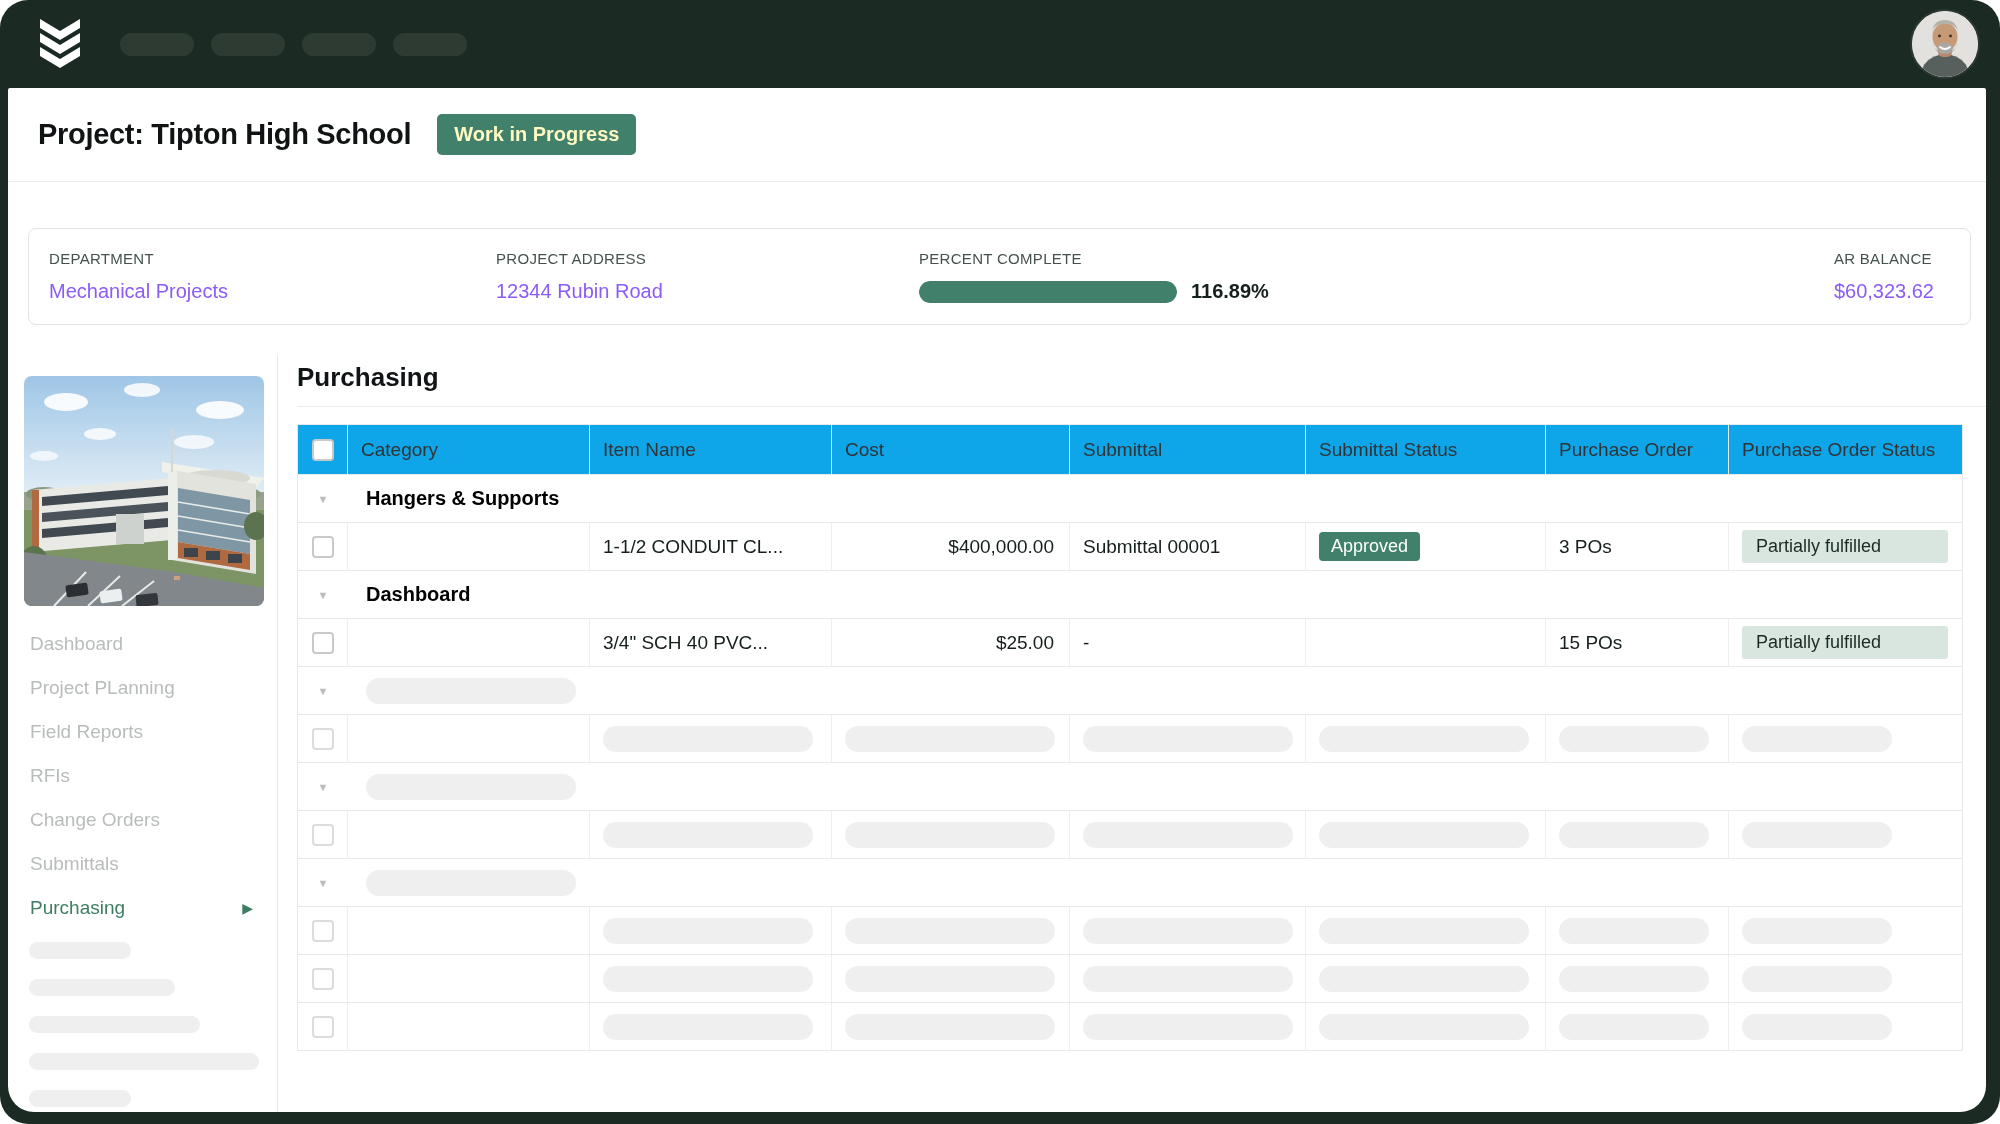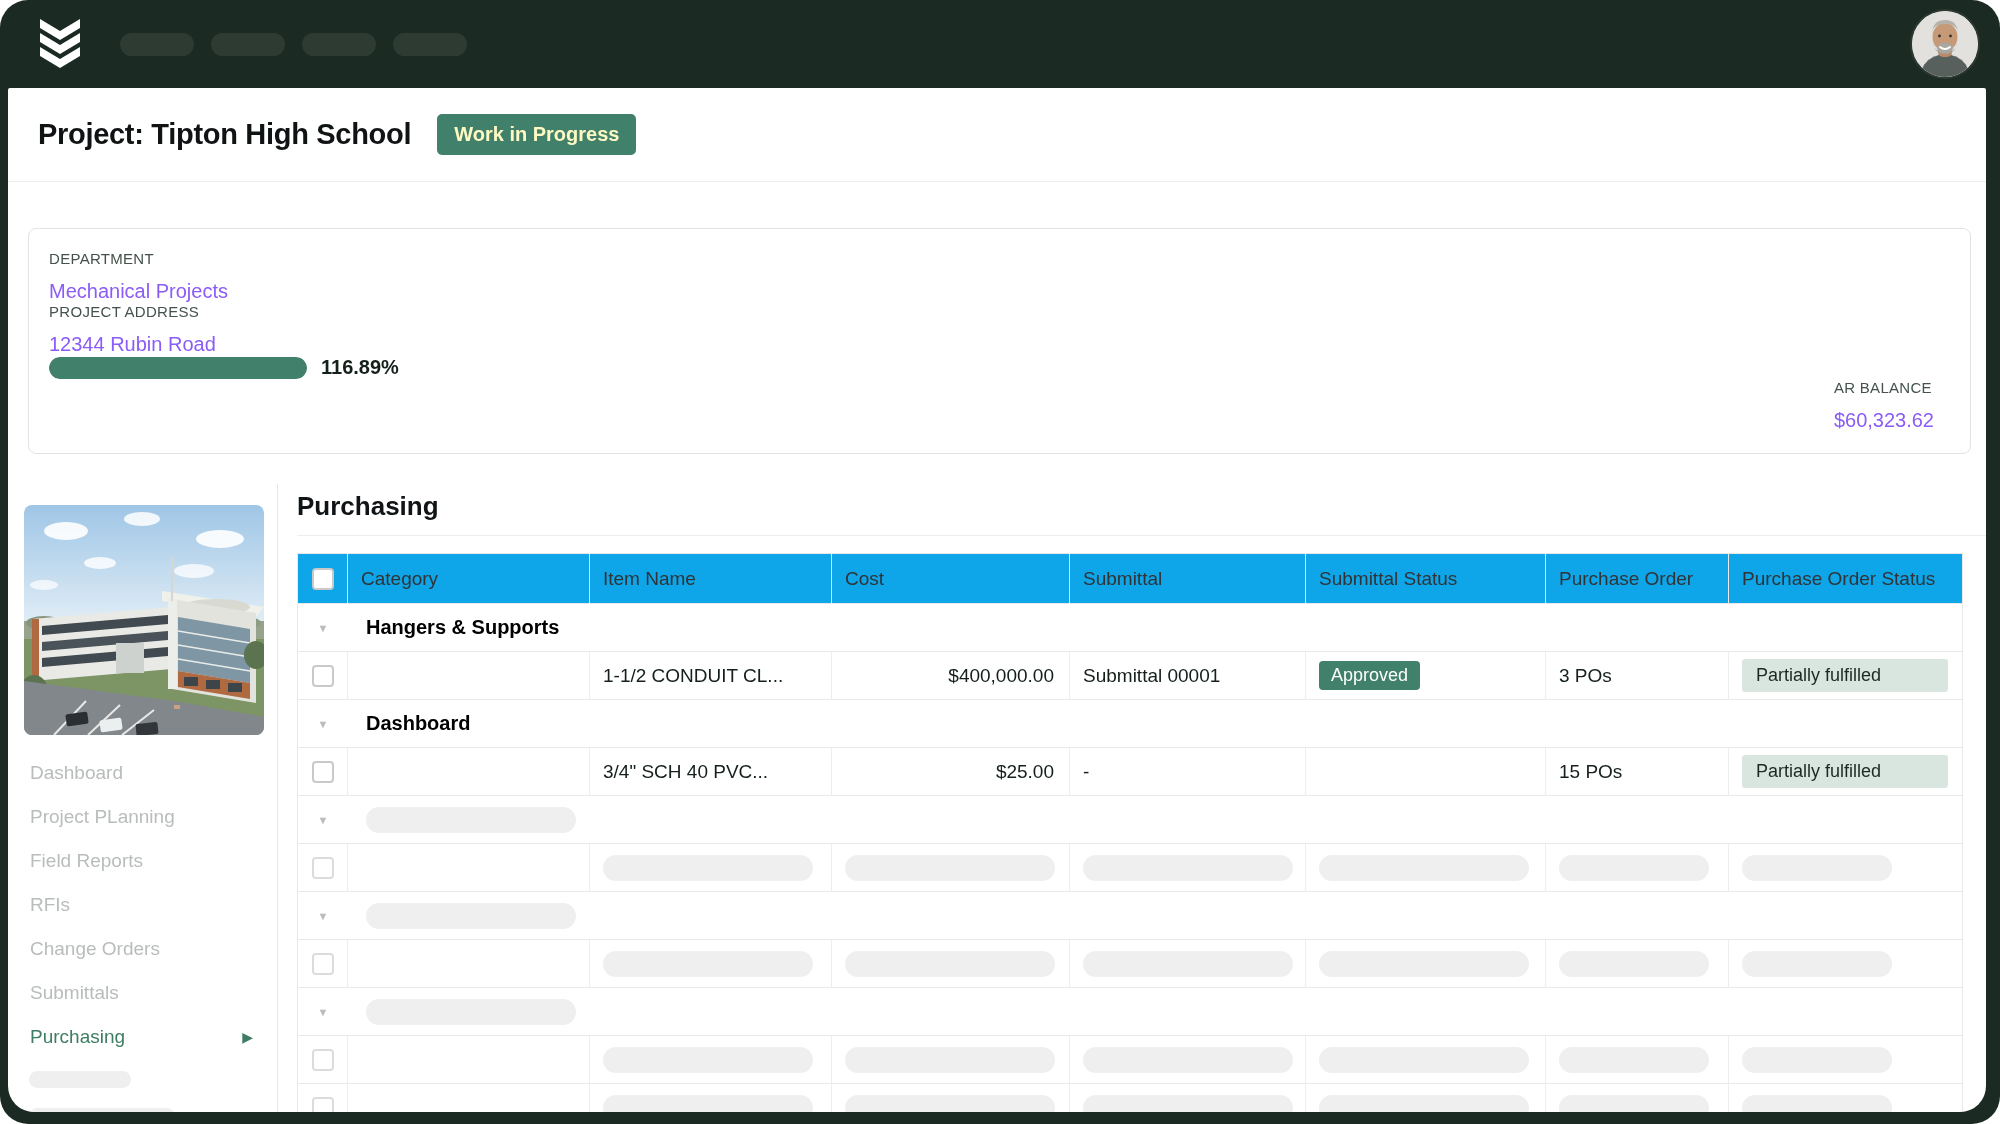--- a/index.html
+++ b/index.html
@@ -15,21 +15,21 @@
 
   
   .panel{ position:absolute; left:8px; right:14px; top:88px; bottom:12px; background:#ffffff; border-radius:2px 2px 26px 26px; overflow:hidden; display:flex; flex-direction:column; }
 
   .panel-header{ flex:0 0 94px; display:flex; align-items:center; gap:26px; padding:0 30px; border-bottom:1px solid #ededed; }
   .panel-header h1{ font-size:29px; font-weight:700; color:#101314; letter-spacing:-.3px; }
   .status-badge{ background:#41806A; color:#fef9c3; font-size:20px; font-weight:600; padding:9px 17px; border-radius:5px; }
 
   
   .info-row{ display:flex; gap:28px; padding:46px 15px 30px 20px; }
-  .card{ border:1px solid #e3e3e3; border-radius:8px; background:#fff;flex-direction:column; }
+  .card{ border:1px solid #e3e3e3; border-radius:8px; background:#fff; }
   .card-main{ flex:1; display:flex; align-items:flex-start; padding:21px 24px 21px 20px; }
   .card-dates{ flex:0 0 292px; display:flex; gap:30px; padding:21px 18px; }
   .info-label{ font-size:15px; color:#44524B; letter-spacing:.02em; margin-bottom:13px; white-space:nowrap; }
   .info-value{ font-size:20px; color:#8b5cf6; white-space:nowrap; }
   .ib-1{ width:447px; } .ib-2{ width:423px; } .ib-3{ flex:1; } .ib-4{ margin-left:auto; padding-right:12px; }
   .progress-line{ display:flex; align-items:center; gap:14px; }
   .progress-track{ width:258px; height:22px; border-radius:11px; background:#e9e9e9; overflow:hidden; }
   .progress-fill{ height:100%; width:100%; background:#41806A; border-radius:11px; }
   .progress-value{ font-size:20px; font-weight:700; color:#15201A; }
 
@@ -116,20 +116,21 @@
       <div class="card card-main">
         <div class="ib-1">
           <div class="info-label">DEPARTMENT</div>
           <div class="info-value">Mechanical Projects</div>
         </div>
         <div class="ib-2">
           <div class="info-label">PROJECT ADDRESS</div>
           <div class="info-value">12344 Rubin Road</div>
         </div>
         <div class="ib-3">
+          <div class="info-label">PERCENT COMPLETE</div>
           <div class="progress-line">
             <div class="progress-track">
               <div class="progress-fill" style="width: 100%;"></div>
             </div>
             <span class="progress-value">116.89%</span>
           </div>
         </div>
         <div class="ib-4">
           <div class="info-label">AR BALANCE</div>
           <div class="info-value">$60,323.62</div>

